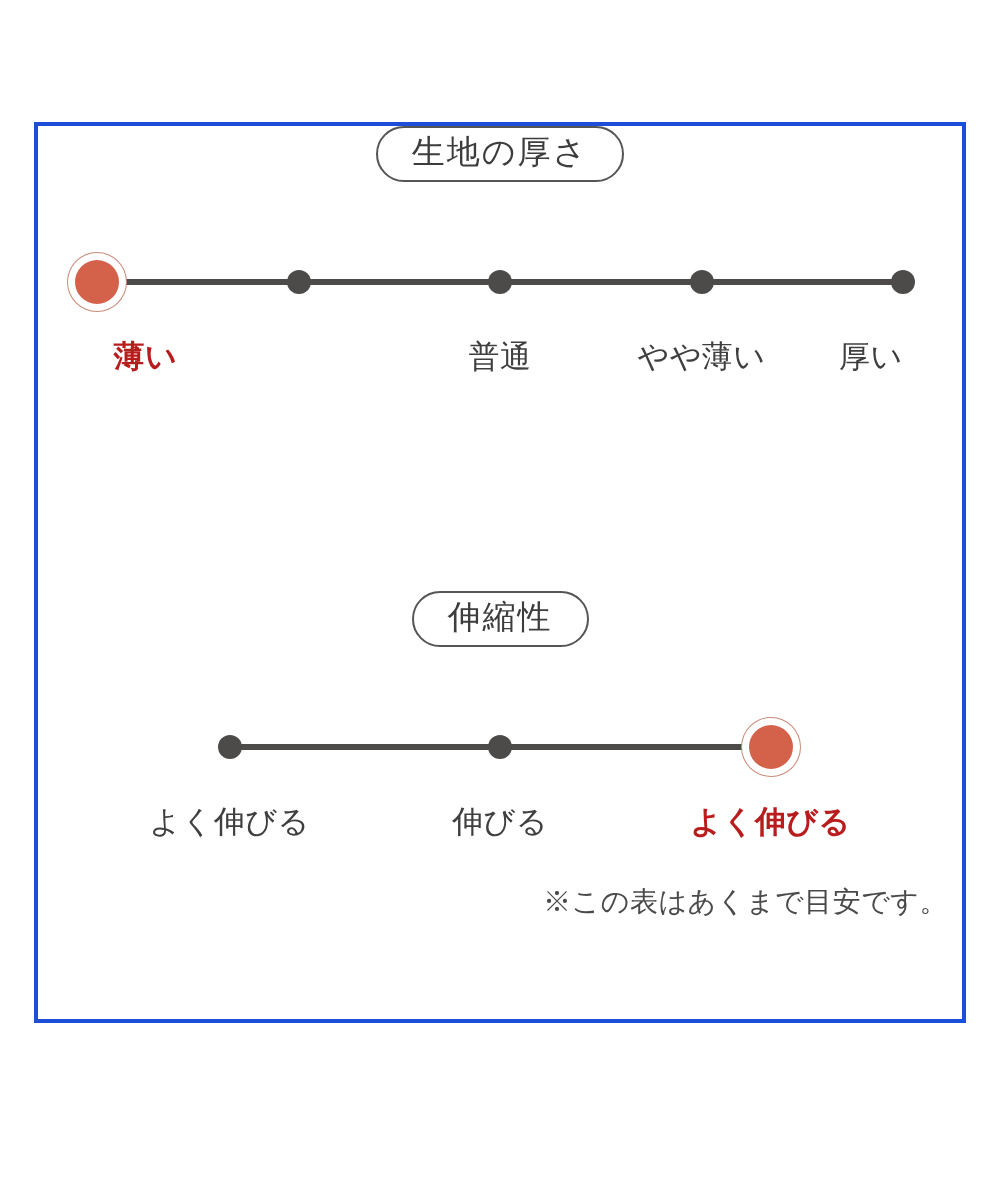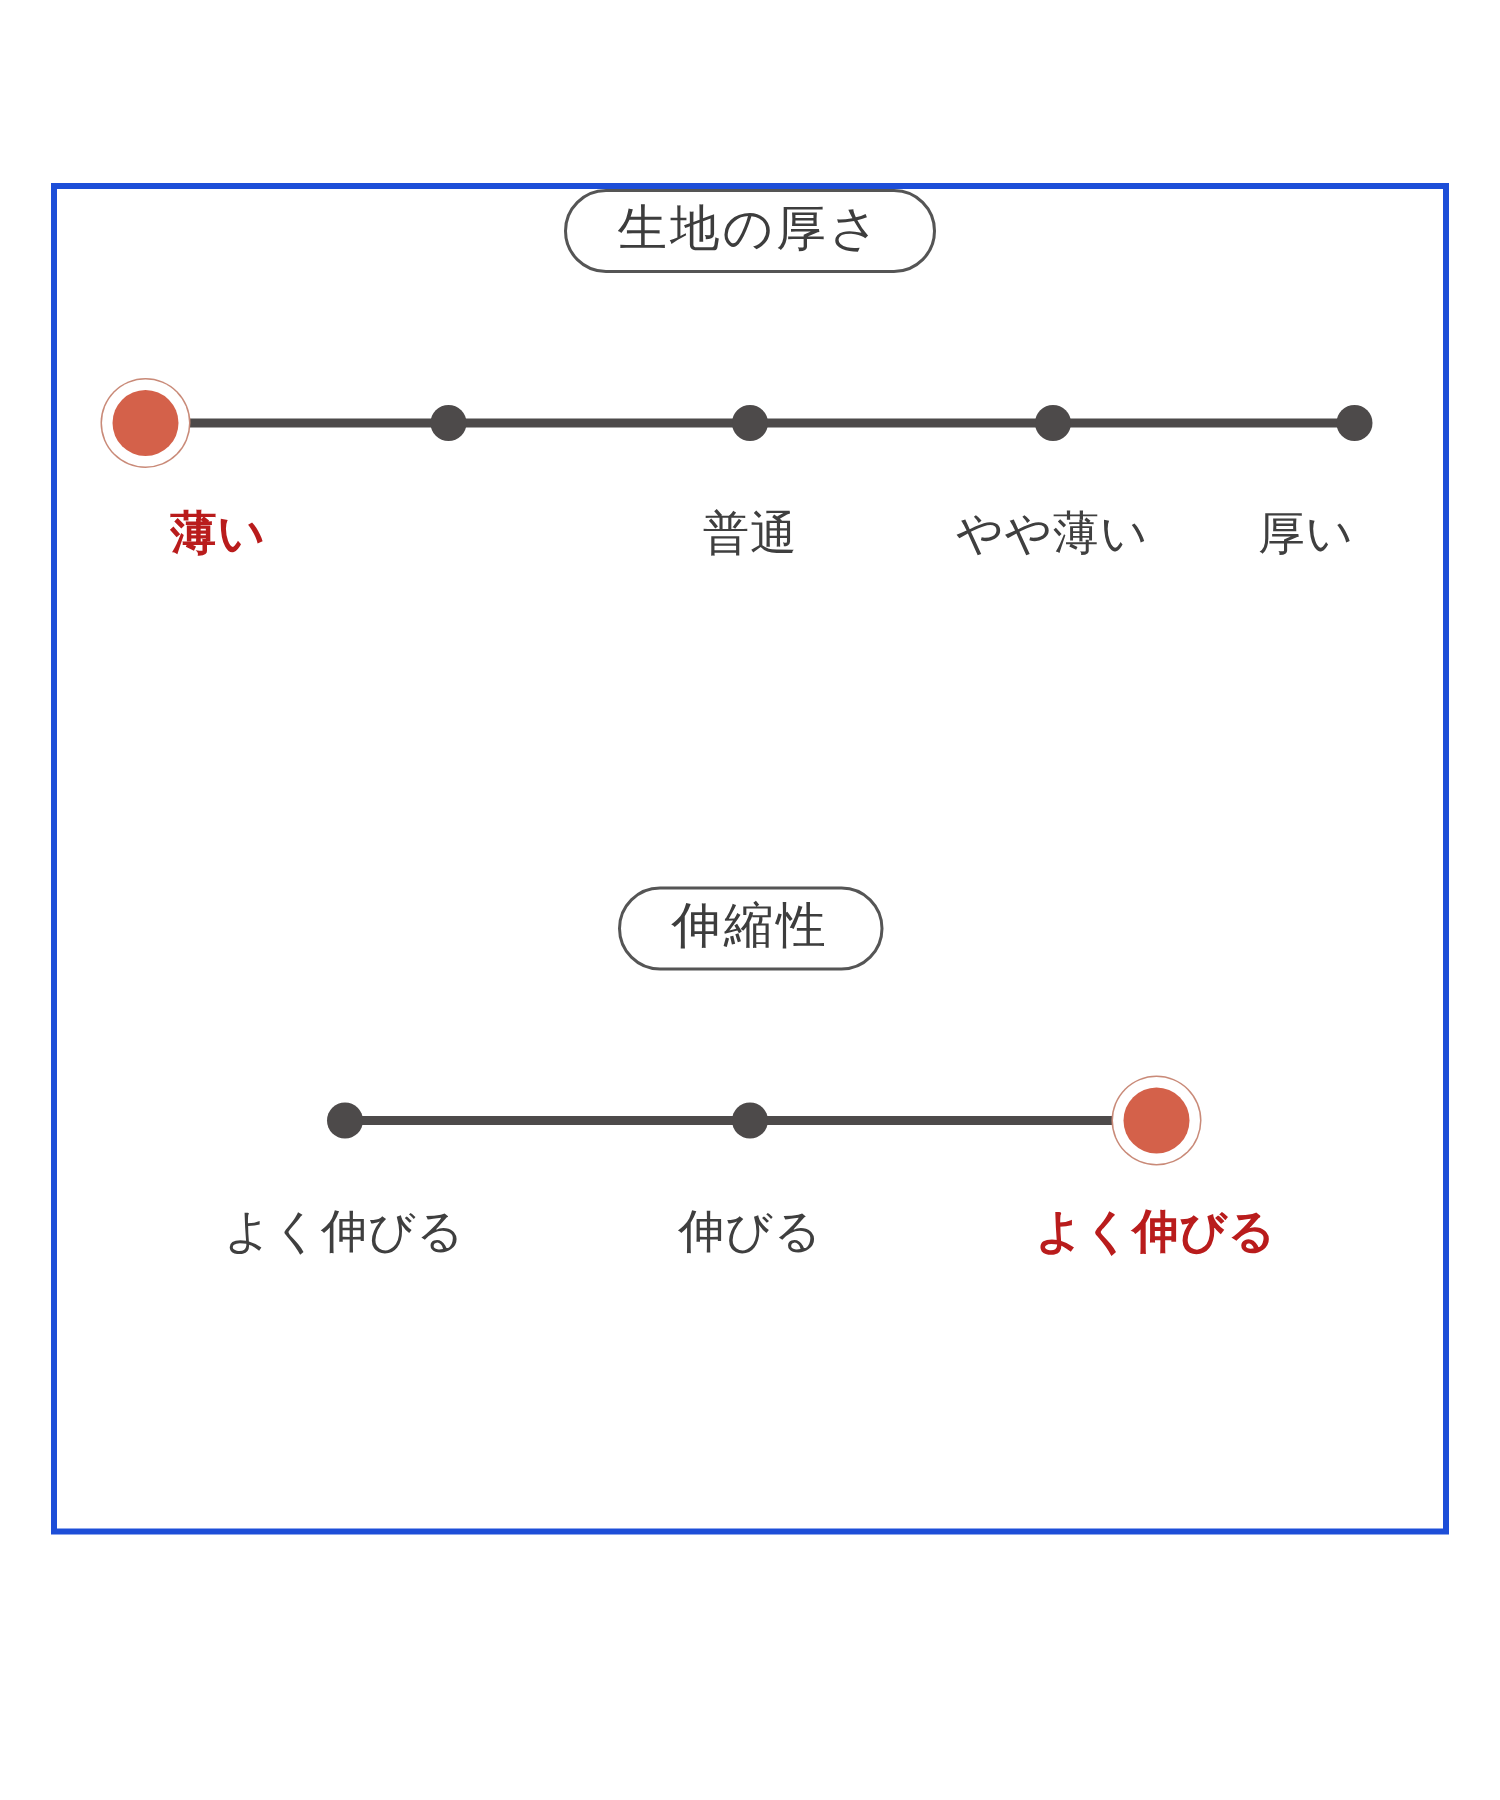--- a/index.html
+++ b/index.html
@@ -174,15 +174,16 @@
       <div class="dot" style="left:50%;"></div>
       <div class="dot active" style="left:100%;"></div>
     </div>
 
     <div class="labels labels-stretch">
       <div class="label" style="left:0%;">よく伸びる</div>
       <div class="label" style="left:50%;text-align:center;">伸びる</div>
       <div class="label selected" style="left:100%;">よく伸びる</div>
     </div>
 
+    <div class="footnote">※この表はあくまで目安です。</div>
   </div>
 
 </div>
 
 </body></html>

